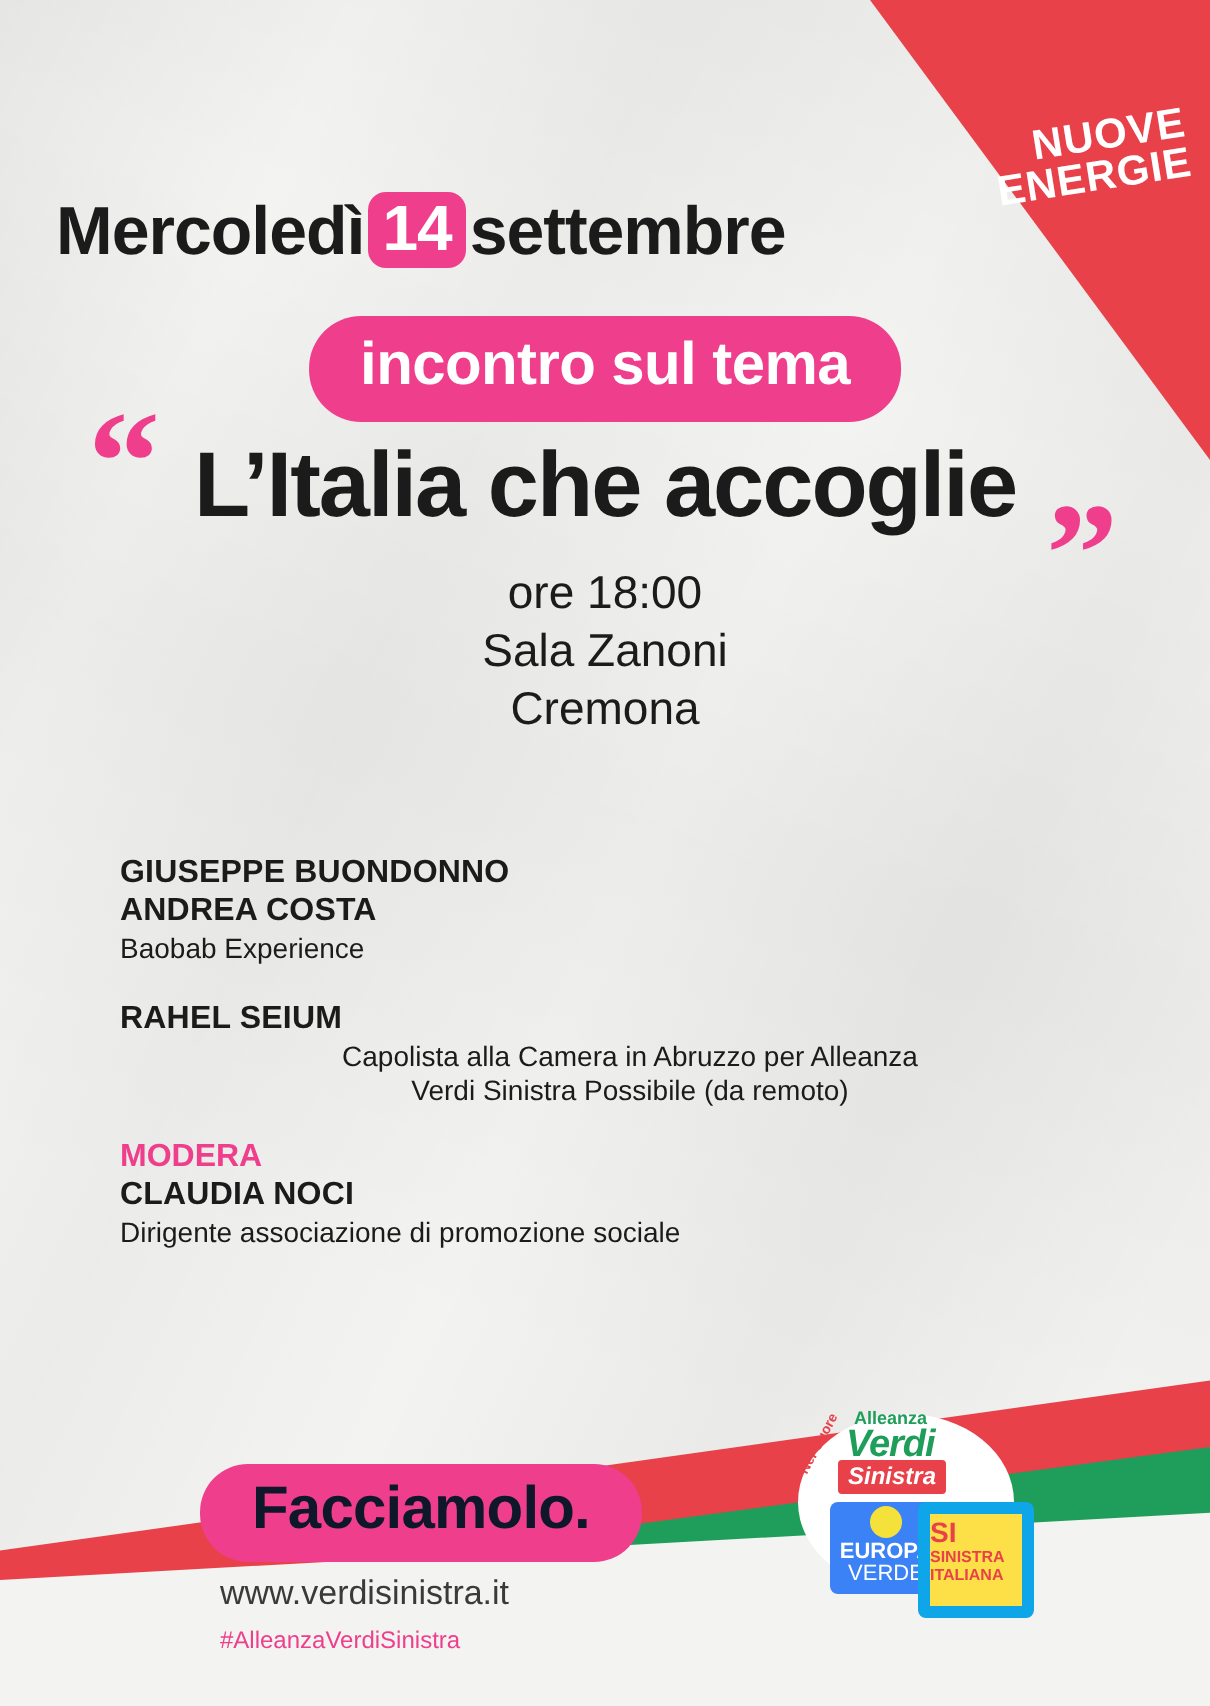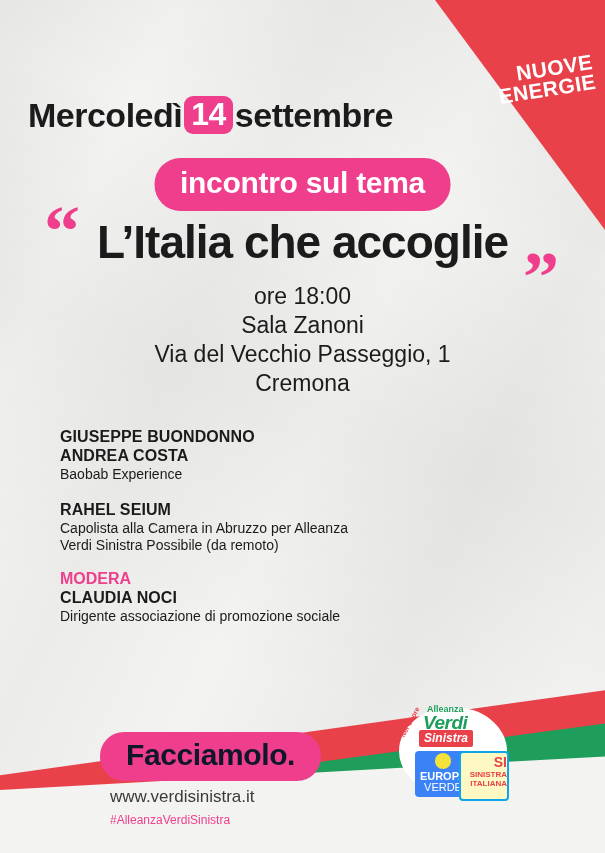--- a/index.html
+++ b/index.html
@@ -118,21 +118,21 @@
     font-size:16px;
     font-weight:bold;
     letter-spacing:0.1px;
     margin:0 0 1px 0;
   }
   .sp-role{
     font-size:14px;
     line-height:17px;
     margin:0 0 18px 0;
   }
-  .sp-role.last{margin-bottom:16px;}
+  .sp-role.last{margin-bottom:16px;text-align:center;}
   .modera{
     color:#ef3e8c;
     font-size:16px;
     font-weight:bold;
     margin:0 0 1px 0;
   }
 
   
   .bottom{
     position:absolute;left:0;bottom:0;width:605px;height:185px;overflow:hidden;
@@ -215,22 +215,22 @@
     color:#ffffff;text-align:center;
   }
   .logo-sun{
     position:absolute;left:20px;top:2px;width:16px;height:16px;
     background:#f4e23a;border-radius:50%;
   }
   .logo-ev-t1{position:absolute;left:0;right:0;top:19px;font-size:11px;font-weight:bold;}
   .logo-ev-t2{position:absolute;left:0;right:0;top:30px;font-size:11px;font-weight:normal;}
   .logo-si{
     position:absolute;left:68px;top:52px;width:46px;height:46px;
-    background:#fef9c3;border:2px solid #0ea5e9;border-radius:4px;
-    text-align:right;
+    background:#fde047;border:6px solid #0ea5e9;border-radius:4px;
+    text-align:left;
   }
   .logo-si-mark{
     position:absolute;left:0;right:0;top:1px;color:#e8414a;font-size:14px;font-weight:bold;
   }
   .logo-si-t1{position:absolute;left:0;right:0;top:17px;color:#e8414a;font-size:8px;font-weight:bold;}
   .logo-si-t2{position:absolute;left:0;right:0;top:26px;color:#e8414a;font-size:8px;font-weight:bold;}
 </style>
 </head>
 <body>
 
@@ -251,21 +251,20 @@
 
   <div class="topic-pill">incontro sul tema</div>
 
   <div class="quote-open">“</div>
   <div class="quote-close">”</div>
   <div class="title">L’Italia che accoglie</div>
 
   <div class="venue">
     <div>ore 18:00</div>
     <div>Sala Zanoni</div>
-    <div>Via del Vecchio Passeggio, 1</div>
     <div>Cremona</div>
   </div>
 
   <div class="speakers">
     <p class="sp-name">GIUSEPPE BUONDONNO</p>
 
     <p class="sp-name">ANDREA COSTA</p>
     <p class="sp-role">Baobab Experience</p>
 
     <p class="sp-name">RAHEL SEIUM</p>

